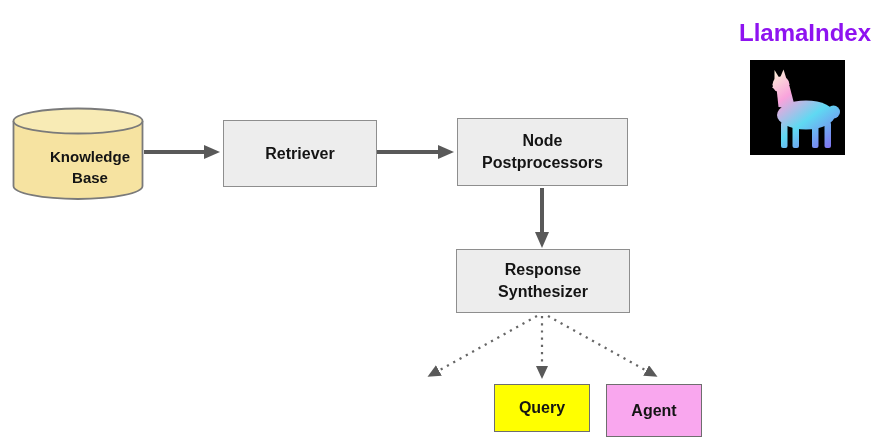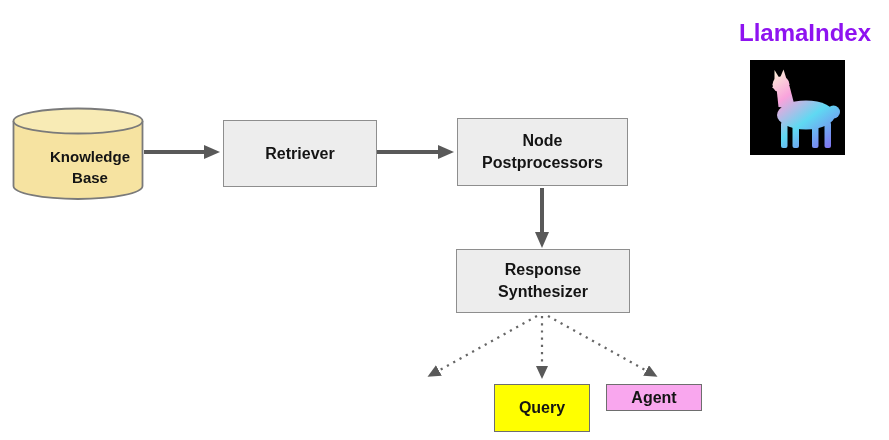--- a/index.html
+++ b/index.html
@@ -45,21 +45,21 @@
     align-items: center;
     justify-content: center;
     font-size: 15px;
     line-height: 21px;
   }
   .node-retriever { left: 223px; top: 120px; width: 154px; height: 67px; }
   .node-npp       { left: 457px; top: 118px; width: 171px; height: 68px; }
   .node-rs        { left: 456px; top: 249px; width: 174px; height: 64px; }
   .node-chat  { left: 366px; top: 384px; width: 112px; height: 43px; border-color: #6e6e6e; }
   .node-query { left: 494px; top: 384px; width: 96px;  height: 48px; border-color: #6e6e6e; }
-  .node-agent { left: 606px; top: 384px; width: 96px;  height: 27px; border-color: #6e6e6e; }
+  .node-agent { left: 606px; top: 384px; width: 96px;  height: 53px; border-color: #6e6e6e; }
   .logo-title {
     position: absolute;
     left: 718px; top: 19px;
     width: 174px;
     text-align: center;
     font-size: 24px;
     font-weight: bold;
     letter-spacing: 0px;
   }
   .logo-icon {

